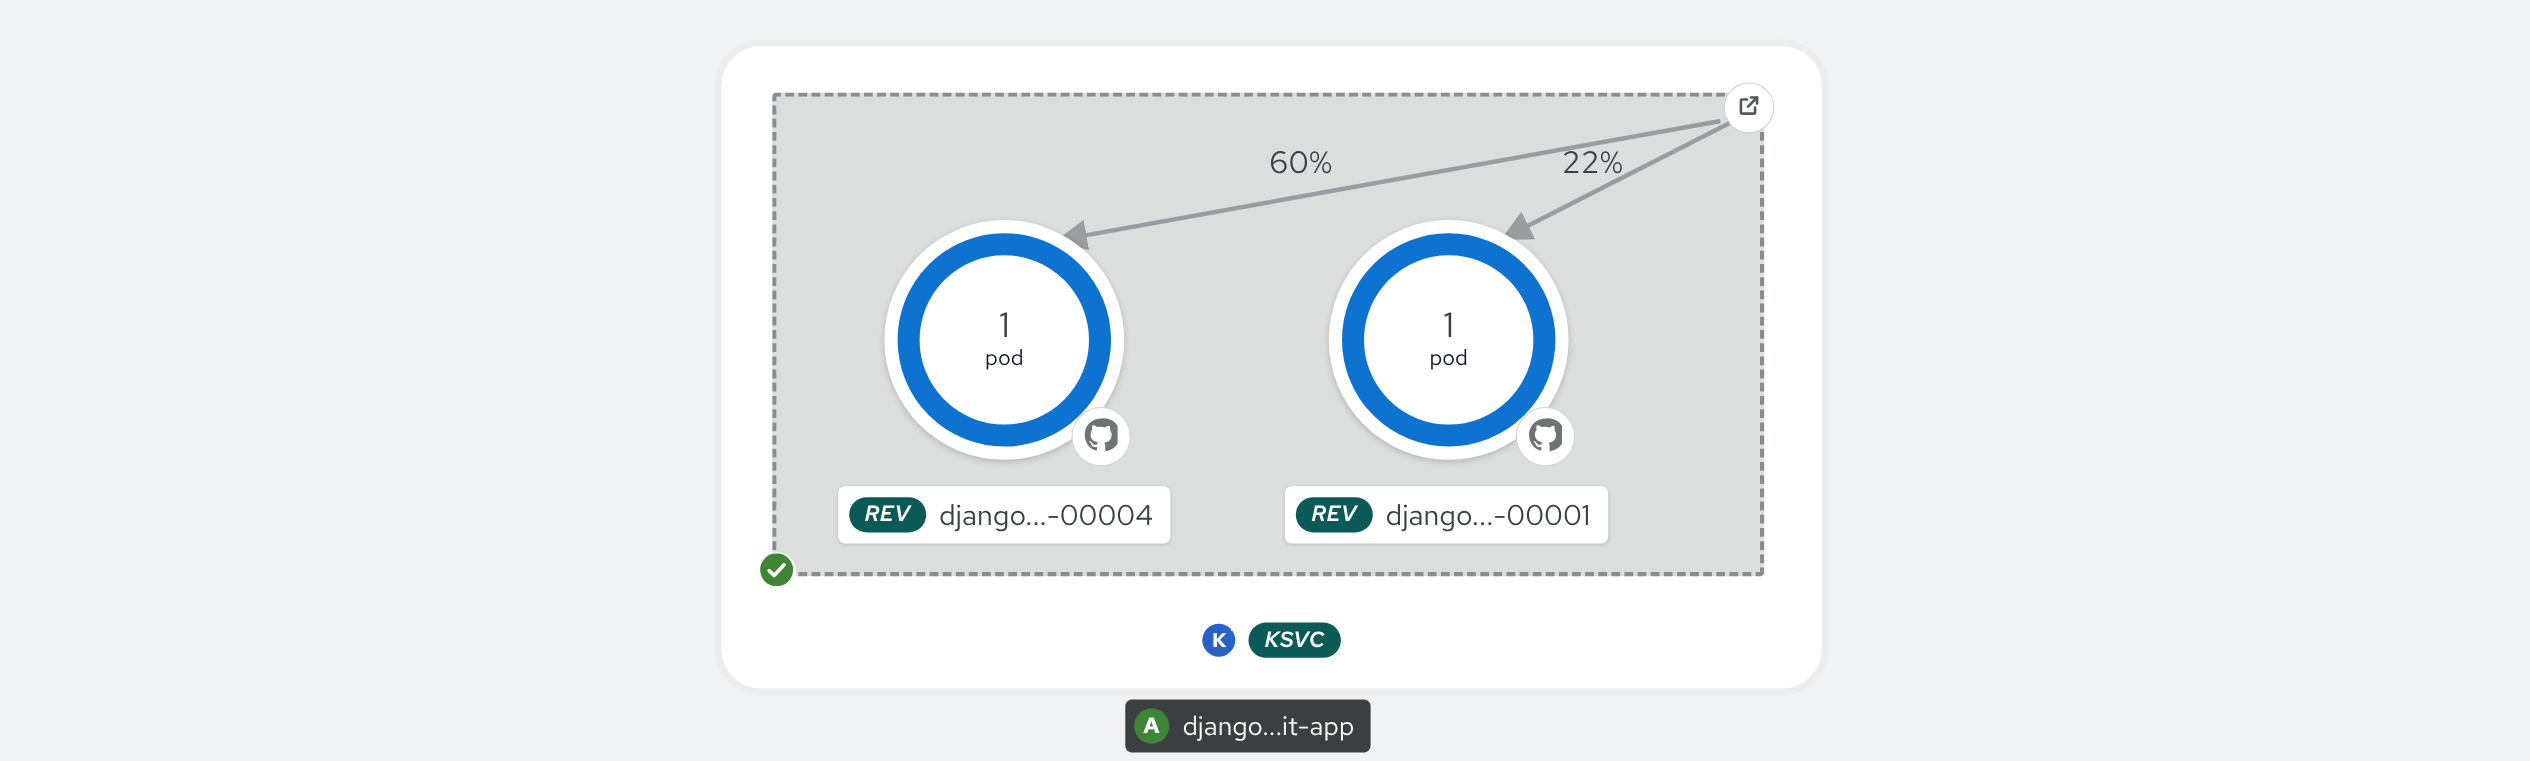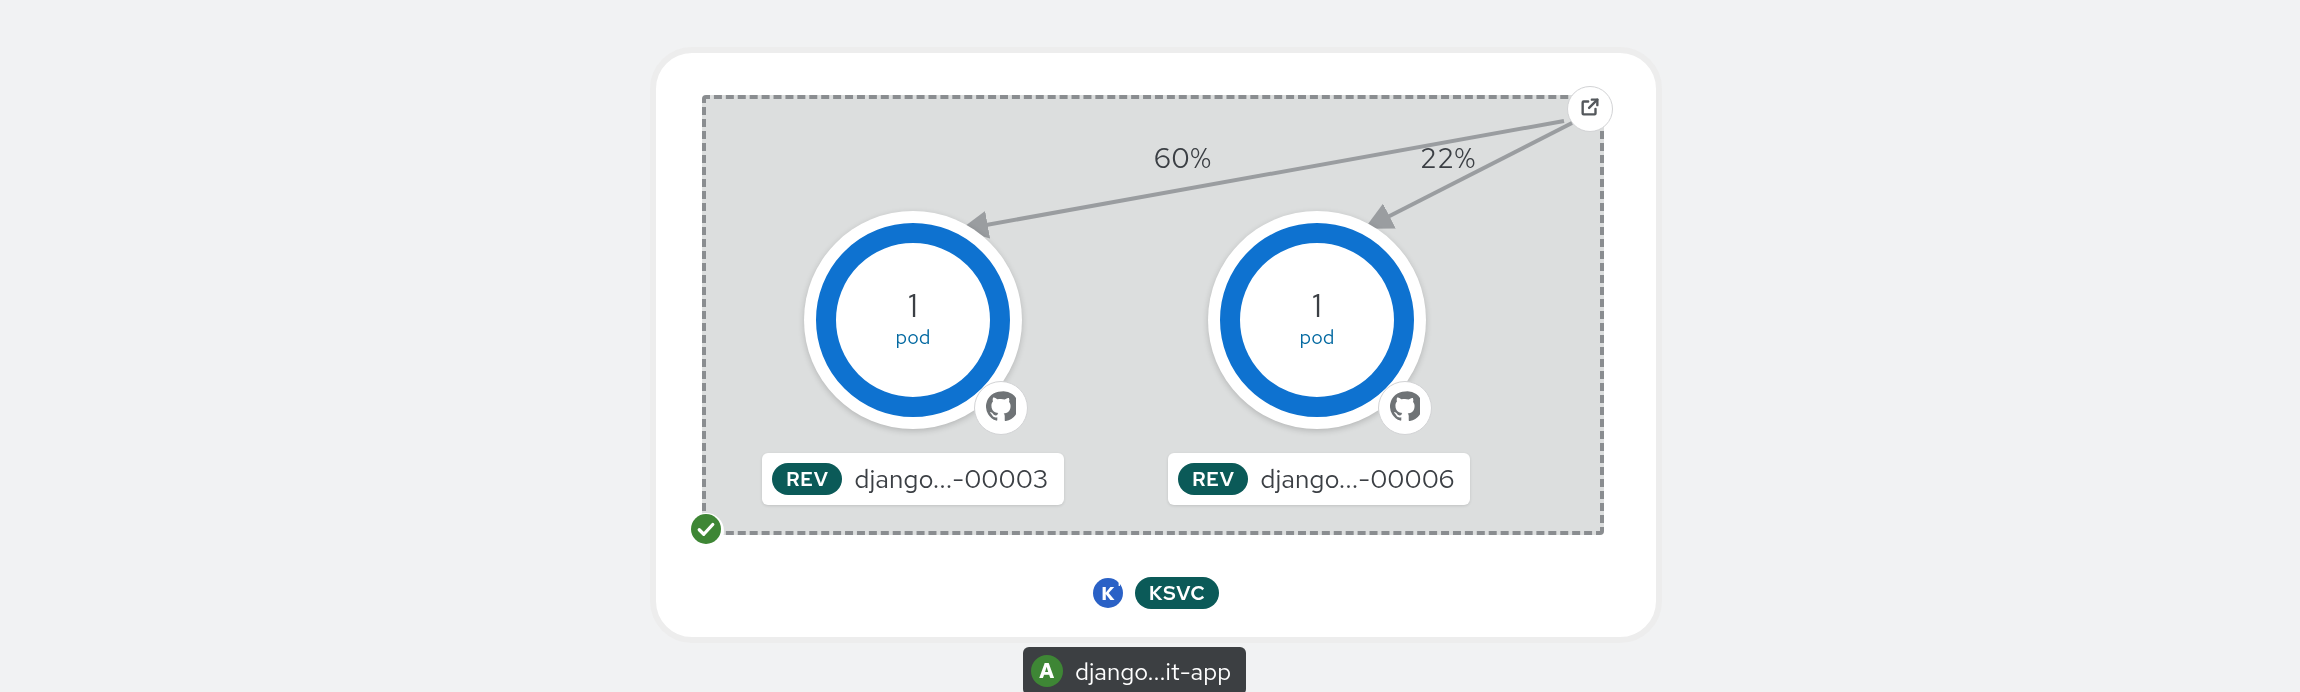--- a/index.html
+++ b/index.html
@@ -22,21 +22,20 @@
     height: 692px;
     background: var(--bg);
     font-family: "Red Hat Text", "Segoe UI", "Roboto", "Helvetica Neue", Arial, sans-serif;
     color: var(--text-dark);
     overflow: hidden;
   }
   .canvas {
     position: relative;
     width: 2300px;
     height: 560px;
-    margin-top: 11px;
   }
 
   
   .card {
     position: absolute;
     left: 650px;
     top: 36px;
     width: 1000px;
     height: 584px;
     background: var(--card-bg);
@@ -112,21 +111,21 @@
     align-items: center;
     justify-content: center;
   }
   .pod-count {
     font-size: 32px;
     color: #3b3f44;
     line-height: 1;
   }
   .pod-unit {
     font-size: 20px;
-    color: #0369a1;
+    color: #0f172a;
     margin-top: 2px;
   }
   .decorator {
     position: absolute;
     right: -6px;
     bottom: -6px;
     width: 52px;
     height: 52px;
     background: #fff;
     border: 1px solid #d2d3d5;
@@ -154,21 +153,21 @@
     display: inline-flex;
     align-items: center;
     justify-content: center;
     height: 32px;
     padding: 0 14px;
     border-radius: 16px;
     font-size: 20px;
     font-weight: 600;
     letter-spacing: .5px;
   }
-  .badge.teal { background: var(--teal); color: #fff; }
+  .badge.teal { background: var(--teal); color: #fff; font-style: italic; }
   .badge.green-circle {
     width: 32px; height: 32px; padding: 0;
     border-radius: 50%;
     background: var(--green); color: #fff;
     font-size: 20px; font-weight: 700;
   }
   .label-text {
     font-size: 26px;
     color: #3b3f44;
   }
@@ -297,26 +296,26 @@
           <span>
             <svg width="30" height="30" viewBox="0 0 16 16" fill="#6f7376">
               <path d="M8 .2a8 8 0 0 0-2.53 15.59c.4.07.55-.17.55-.38v-1.35c-2.22.48-2.69-1.07-2.69-1.07-.36-.93-.89-1.18-.89-1.18-.73-.5.05-.49.05-.49.8.06 1.22.82 1.22.82.71 1.22 1.87.87 2.33.66.07-.52.28-.87.5-1.07-1.78-.2-3.64-.89-3.64-3.95 0-.87.31-1.58.82-2.14-.08-.2-.36-1.02.08-2.12 0 0 .67-.21 2.2.82A7.6 7.6 0 0 1 8 4.3c.68 0 1.36.09 2 .27 1.53-1.03 2.2-.82 2.2-.82.44 1.1.16 1.92.08 2.12.51.56.82 1.27.82 2.14 0 3.07-1.87 3.75-3.65 3.95.29.25.54.73.54 1.48v2.19c0 .21.15.46.55.38A8 8 0 0 0 8 .2z"></path>
             </svg>
           </span>
         </div>
       </div>
 
       <div class="rev-label" style="left:56px; top:354px;">
         <span class="badge teal">REV</span>
-        <span class="label-text">django...-00003</span>
+        <span class="label-text">django...-00004</span>
       </div>
 
       <div class="rev-label" style="left:462px; top:354px;">
         <span class="badge teal">REV</span>
-        <span class="label-text">django...-00006</span>
+        <span class="label-text">django...-00001</span>
       </div>
 
       <div class="success">
         <span>
           <svg width="30" height="30" viewBox="0 0 20 20">
             <circle cx="10" cy="10" r="10" fill="#3e8635"></circle>
             <path d="M5.5 10.5l3 3 6-6.5" fill="none" stroke="#fff" stroke-width="2.2" stroke-linecap="round" stroke-linejoin="round"></path>
           </svg>
         </span>
       </div>

